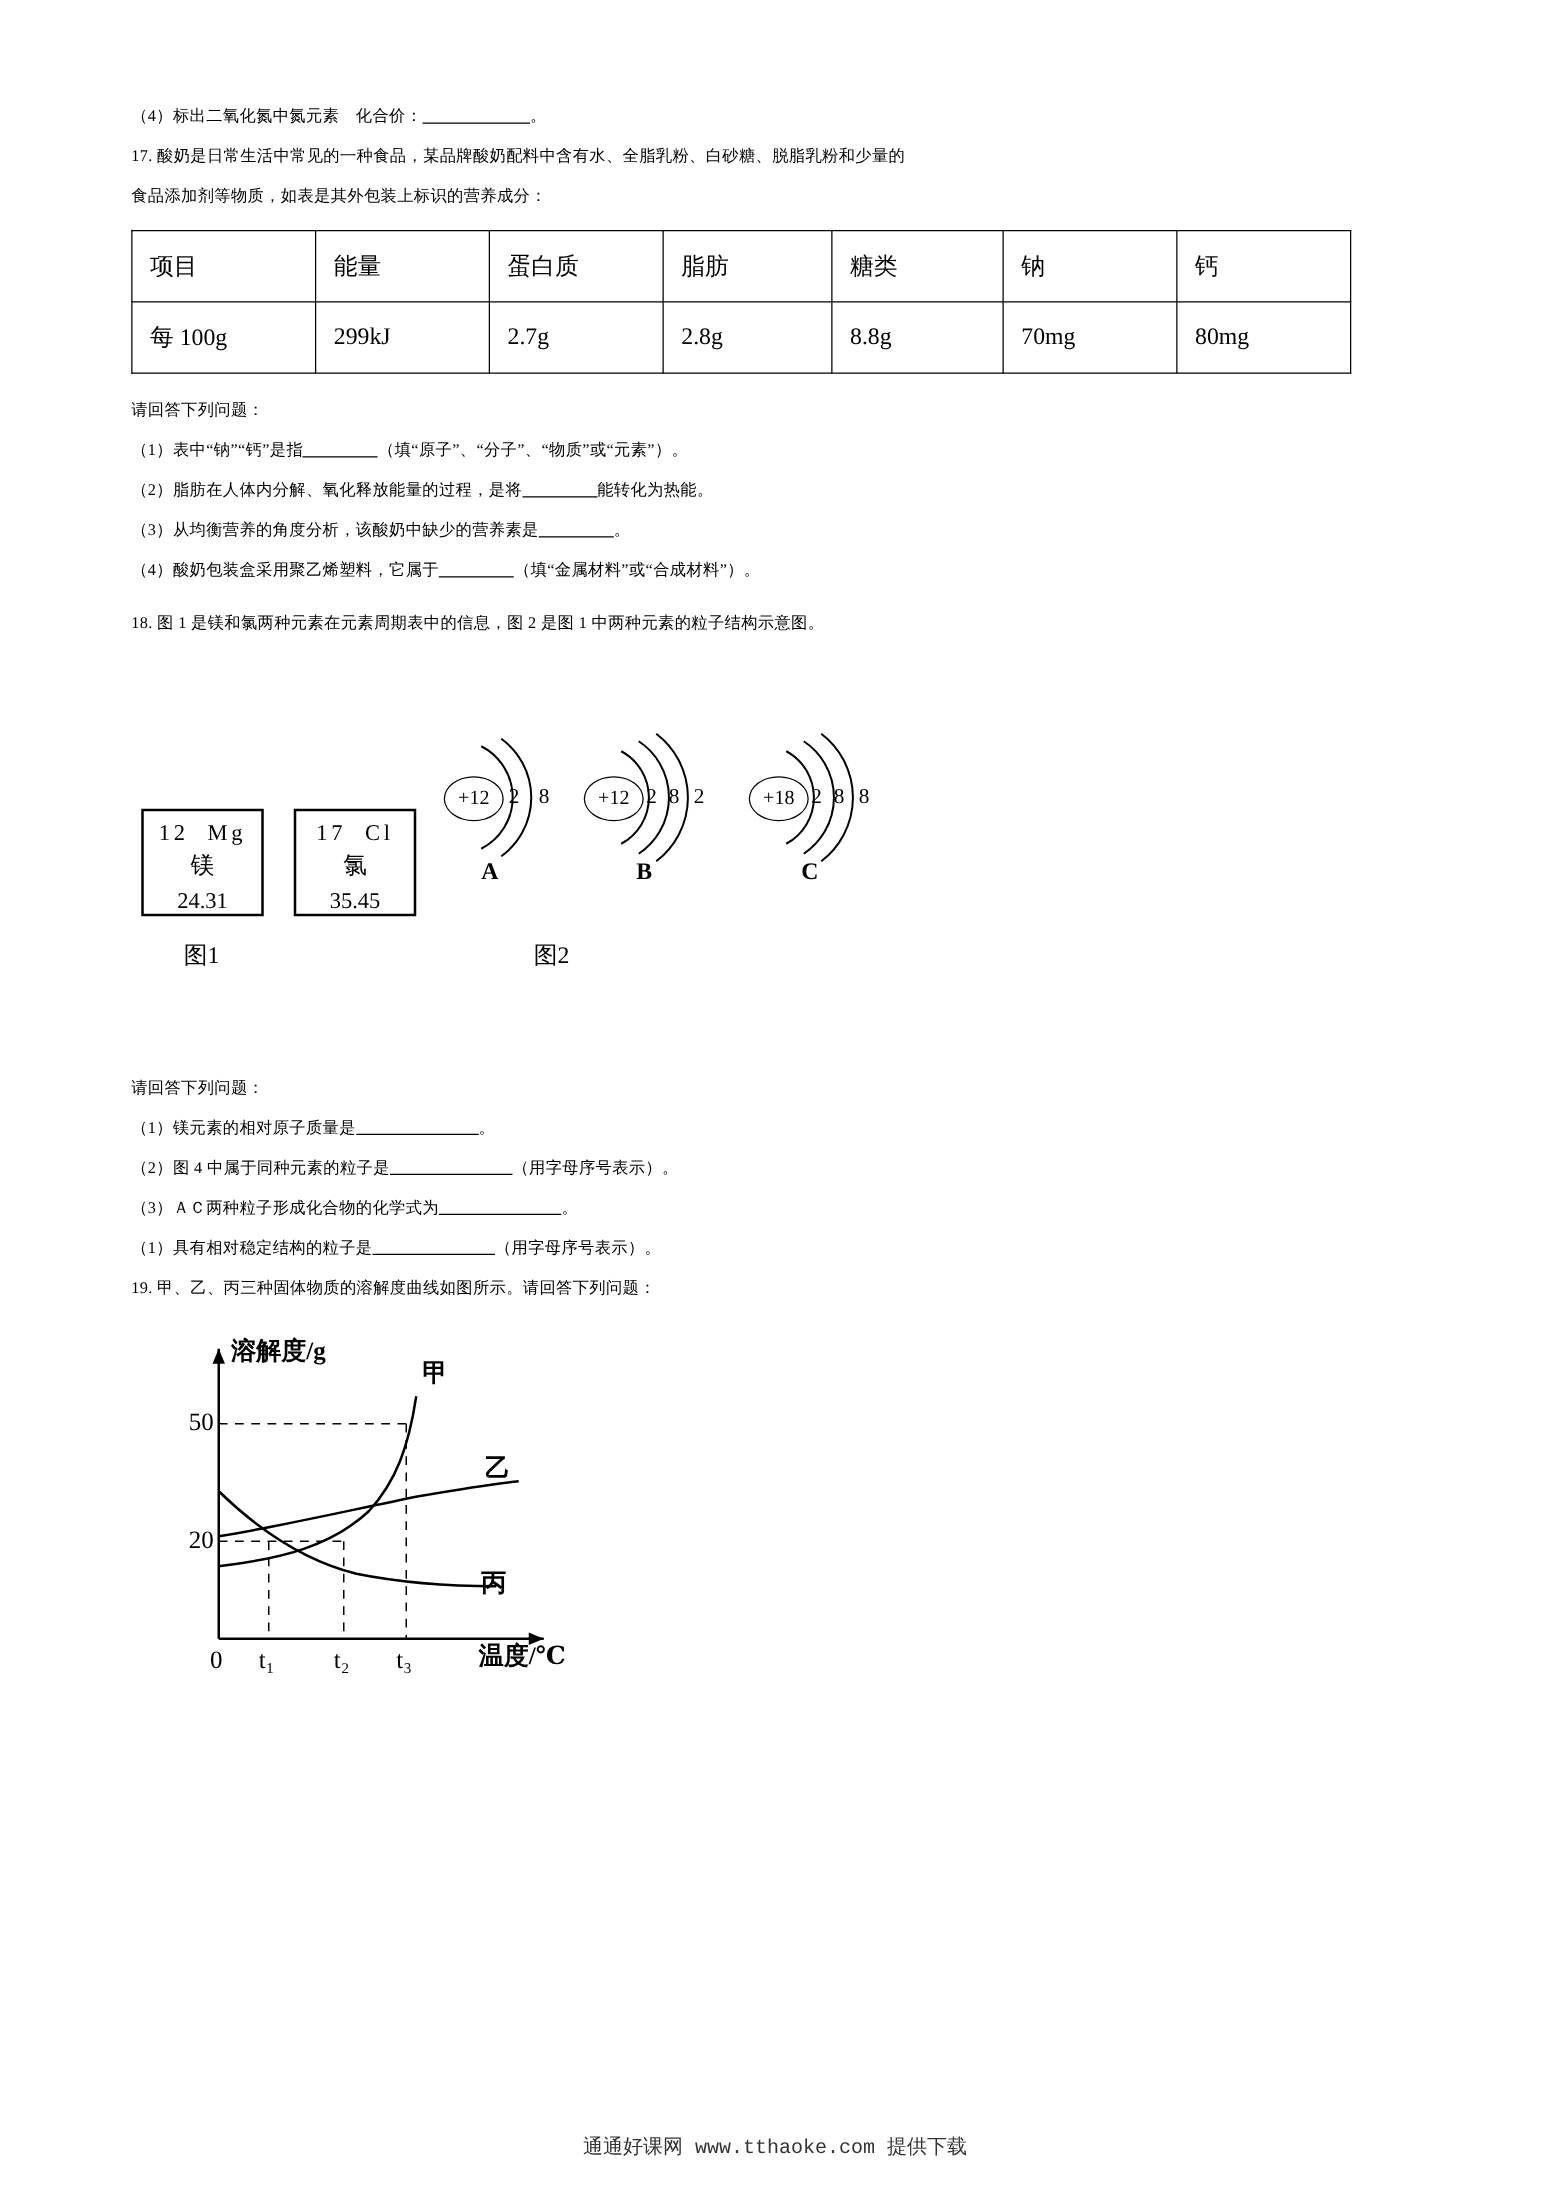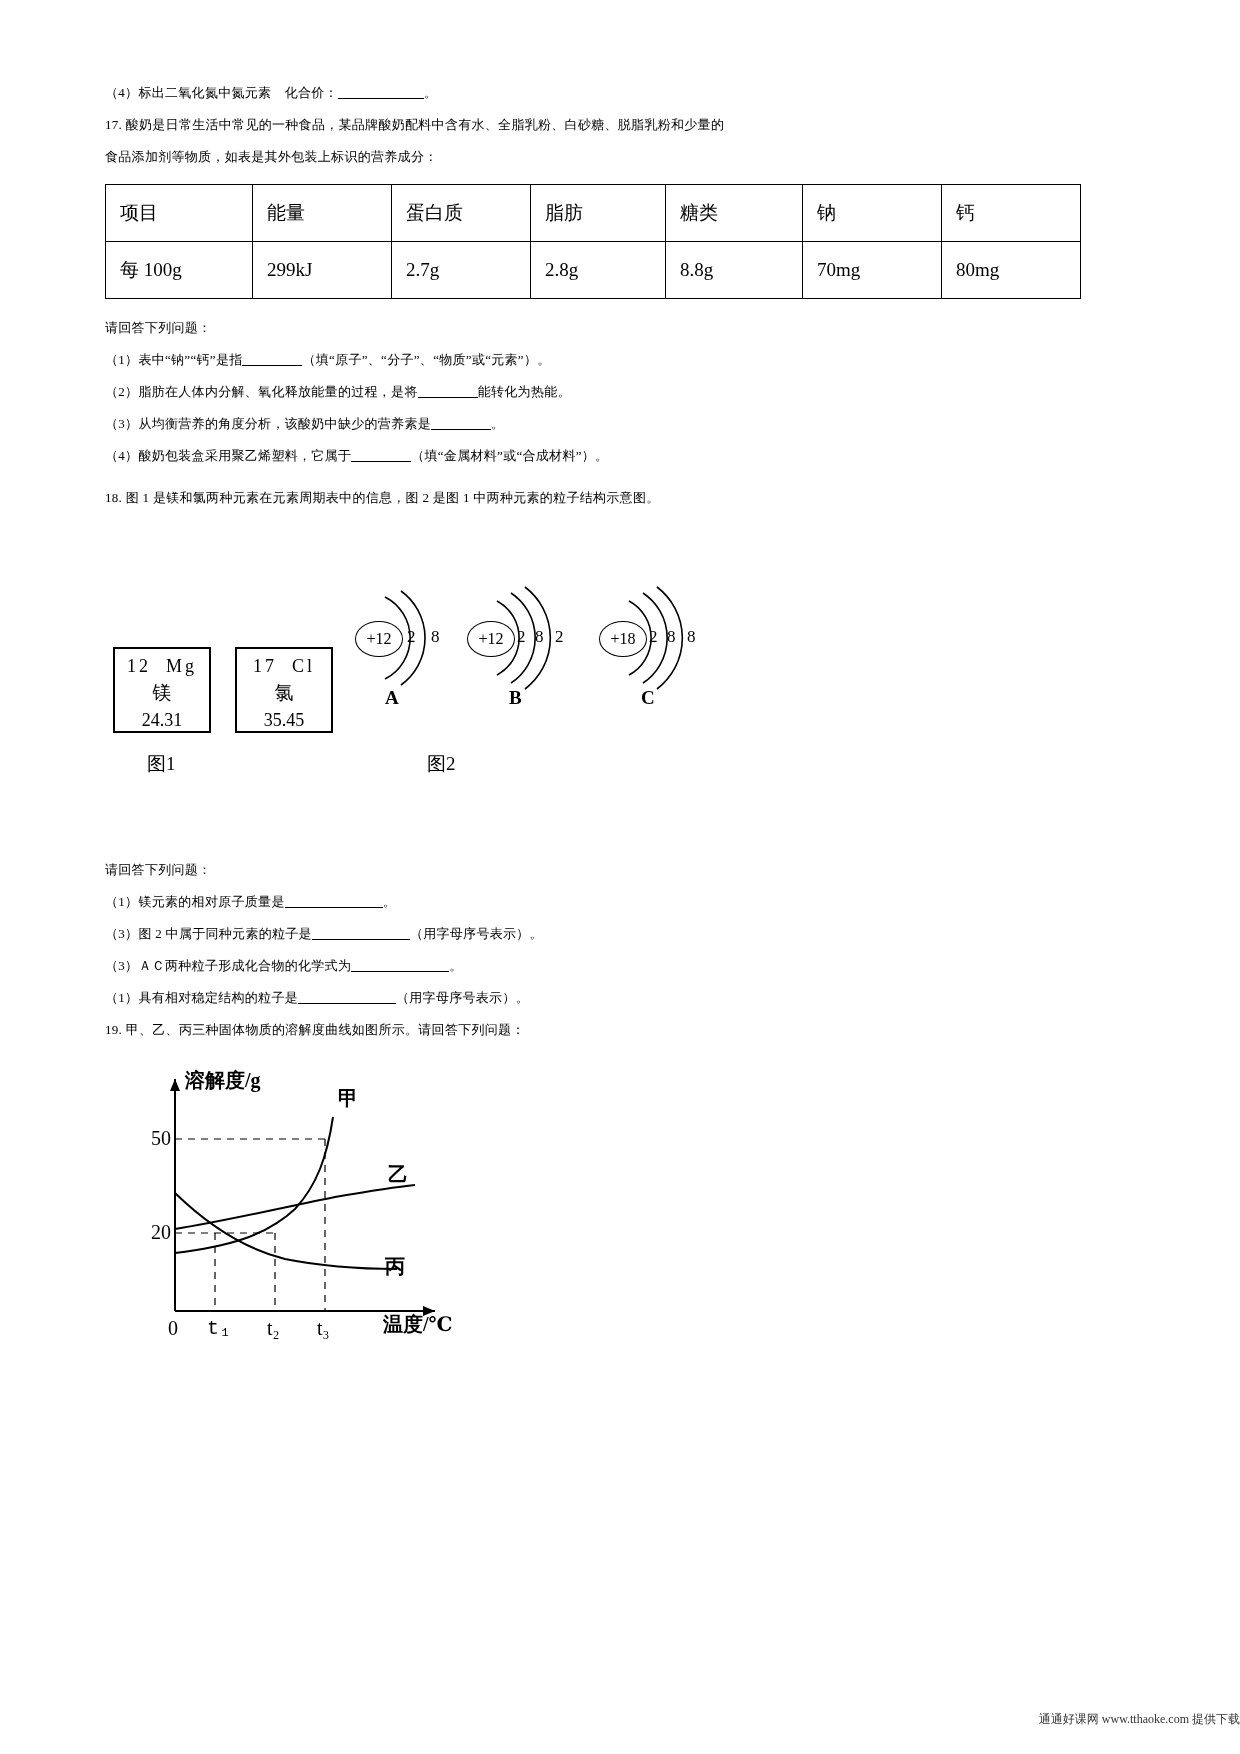--- a/index.html
+++ b/index.html
@@ -128,24 +128,24 @@
     font-size: 20px;
   }
   .chart-label.bold { font-weight: bold; }
 
   
   .footer {
     position: absolute;
     left: 0;
     bottom: 26px;
     width: 100%;
-    text-align: right;
-    font-size: 12px;
+    text-align: center;
+    font-size: 16px;
     color: #333;
-    font-family: Liberation Serif, serif;
+    font-family: Liberation Mono, monospace;
   }
 </style>
 </head>
 <body>
 
 <div class="page">
 
   <p class="para">
     <span>（4）标出二氧化氮中氮元素　化合价：</span><span class="blank wide"></span><span>。</span>
   </p>
@@ -249,21 +249,21 @@
       <div class="shellnum" style="left:88px; top:48px;">8</div>
       <div class="atom-label" style="left:42px; top:108px;">C</div>
     </div>
   </div>
 
   <p class="para" style="margin-top:28px">请回答下列问题：</p>
   <p class="para">
     <span>（1）镁元素的相对原子质量是</span><span class="blank xwide"></span><span>。</span>
   </p>
   <p class="para">
-    <span>（3）图 2 中属于同种元素的粒子是</span><span class="blank xwide"></span><span>（用字母序号表示）。</span>
+    <span>（2）图 4 中属于同种元素的粒子是</span><span class="blank xwide"></span><span>（用字母序号表示）。</span>
   </p>
   <p class="para">
     <span>（3）ＡＣ两种粒子形成化合物的化学式为</span><span class="blank xwide"></span><span>。</span>
   </p>
   <p class="para">
     <span>（1）具有相对稳定结构的粒子是</span><span class="blank xwide"></span><span>（用字母序号表示）。</span>
   </p>
 
   <p class="para" style="margin-top:0">19. 甲、乙、丙三种固体物质的溶解度曲线如图所示。请回答下列问题：</p>
 
@@ -288,21 +288,21 @@
       <path d="M 40 132 C 75 166, 110 188, 150 198 C 190 206, 230 208, 262 208" fill="none" stroke="#000" stroke-width="2"></path>
     </svg>
 
     <div class="chart-label bold" style="left:50px; top:6px;">溶解度/g</div>
     <div class="chart-label bold" style="left:248px; top:250px;">温度/℃</div>
 
     <div class="chart-label" style="left:16px; top:66px;">50</div>
     <div class="chart-label" style="left:16px; top:160px;">20</div>
 
     <div class="chart-label" style="left:33px; top:256px;">0</div>
-    <div class="chart-label" style="left:72px; top:256px;font-family:Liberation Mono, monospace;">t₁</div>
+    <div class="chart-label" style="left:72px; top:256px;">t₁</div>
     <div class="chart-label" style="left:132px; top:256px;">t₂</div>
     <div class="chart-label" style="left:182px; top:256px;">t₃</div>
 
     <div class="chart-label bold" style="left:203px; top:24px;">甲</div>
     <div class="chart-label bold" style="left:253px; top:100px;">乙</div>
     <div class="chart-label bold" style="left:250px; top:192px;">丙</div>
   </div>
 
   <div class="footer">通通好课网 www.tthaoke.com 提供下载</div>
 </div>

